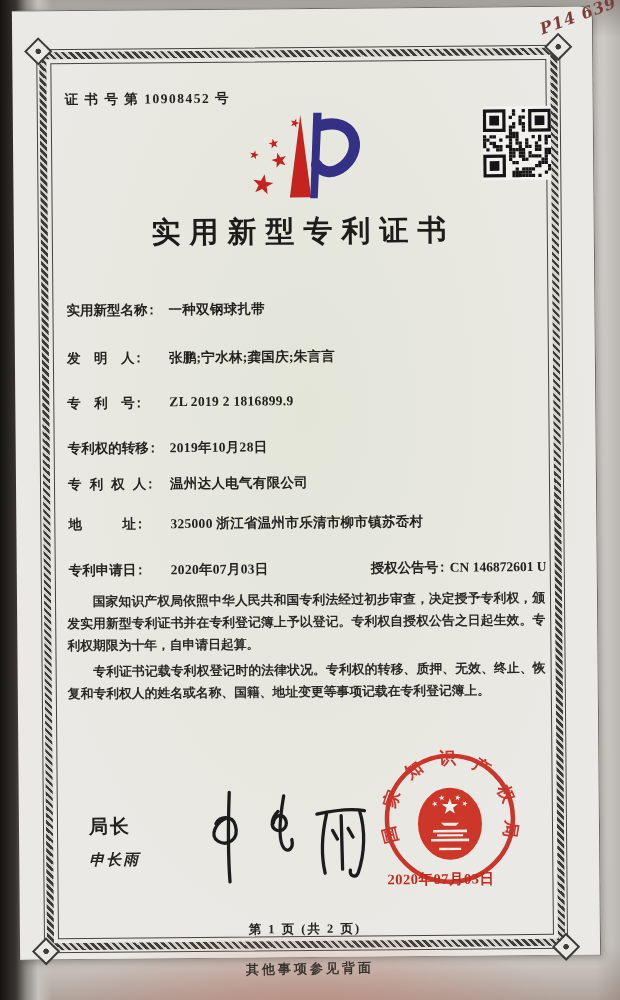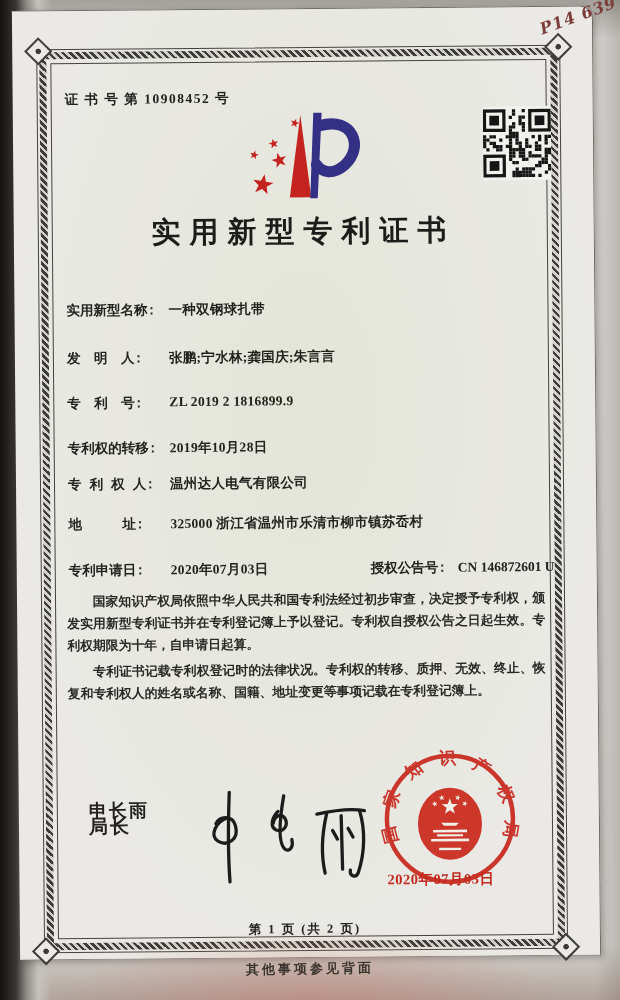--- a/index.html
+++ b/index.html
@@ -61,28 +61,28 @@
     text-align:center;font-size:29px;font-weight:700;color:#1d1c1a;
     letter-spacing:9px;text-indent:9px;
   }
   .field-row{
     position:absolute;left:52px;width:486px;display:flex;
     font-size:13.5px;font-weight:700;color:#23221f;
   }
   .field-label{flex:none;width:102px;font-family:Liberation Mono, monospace;}
   .field-value{flex:1;letter-spacing:.3px;}
   .grant-pair2{position:absolute;left:302px;top:0;white-space:nowrap;}
-  .grant-pair2 .field-label{display:inline;width:auto;margin-right:8px;}
+  .grant-pair2 .field-label{display:inline;width:auto;}
   .paras{
     position:absolute;left:50px;top:581px;width:478px;
     font-size:12.8px;color:#2a2926;line-height:1.7;text-align:justify;
   }
   .paras p{margin:0 0 5px;text-indent:2em;font-weight:600;}
   .signer-pos{position:absolute;left:70px;top:803px;font-size:19px;font-weight:700;color:#23221f;letter-spacing:2px;}
-  .signer-name{position:absolute;left:70px;top:788px;font-size:18px;font-weight:700;color:#23221f;letter-spacing:2px;}
+  .signer-name{position:absolute;left:70px;top:840px;font-size:15px;font-weight:700;color:#23221f;letter-spacing:2px;font-style:italic;}
   .sig-script{position:absolute;left:174px;top:775px;width:178px;height:102px;}
   .seal{position:absolute;left:360px;top:740px;width:142px;height:142px;opacity:.93;}
   .seal-date{
     position:absolute;left:368px;top:862px;width:160px;
     font-size:14.5px;font-weight:700;color:#c22a1e;letter-spacing:.5px;
   }
   .page-footer{
     position:absolute;left:24px;top:912px;width:522px;text-align:center;
     font-size:12.5px;font-weight:700;color:#23221f;letter-spacing:2px;
   }

